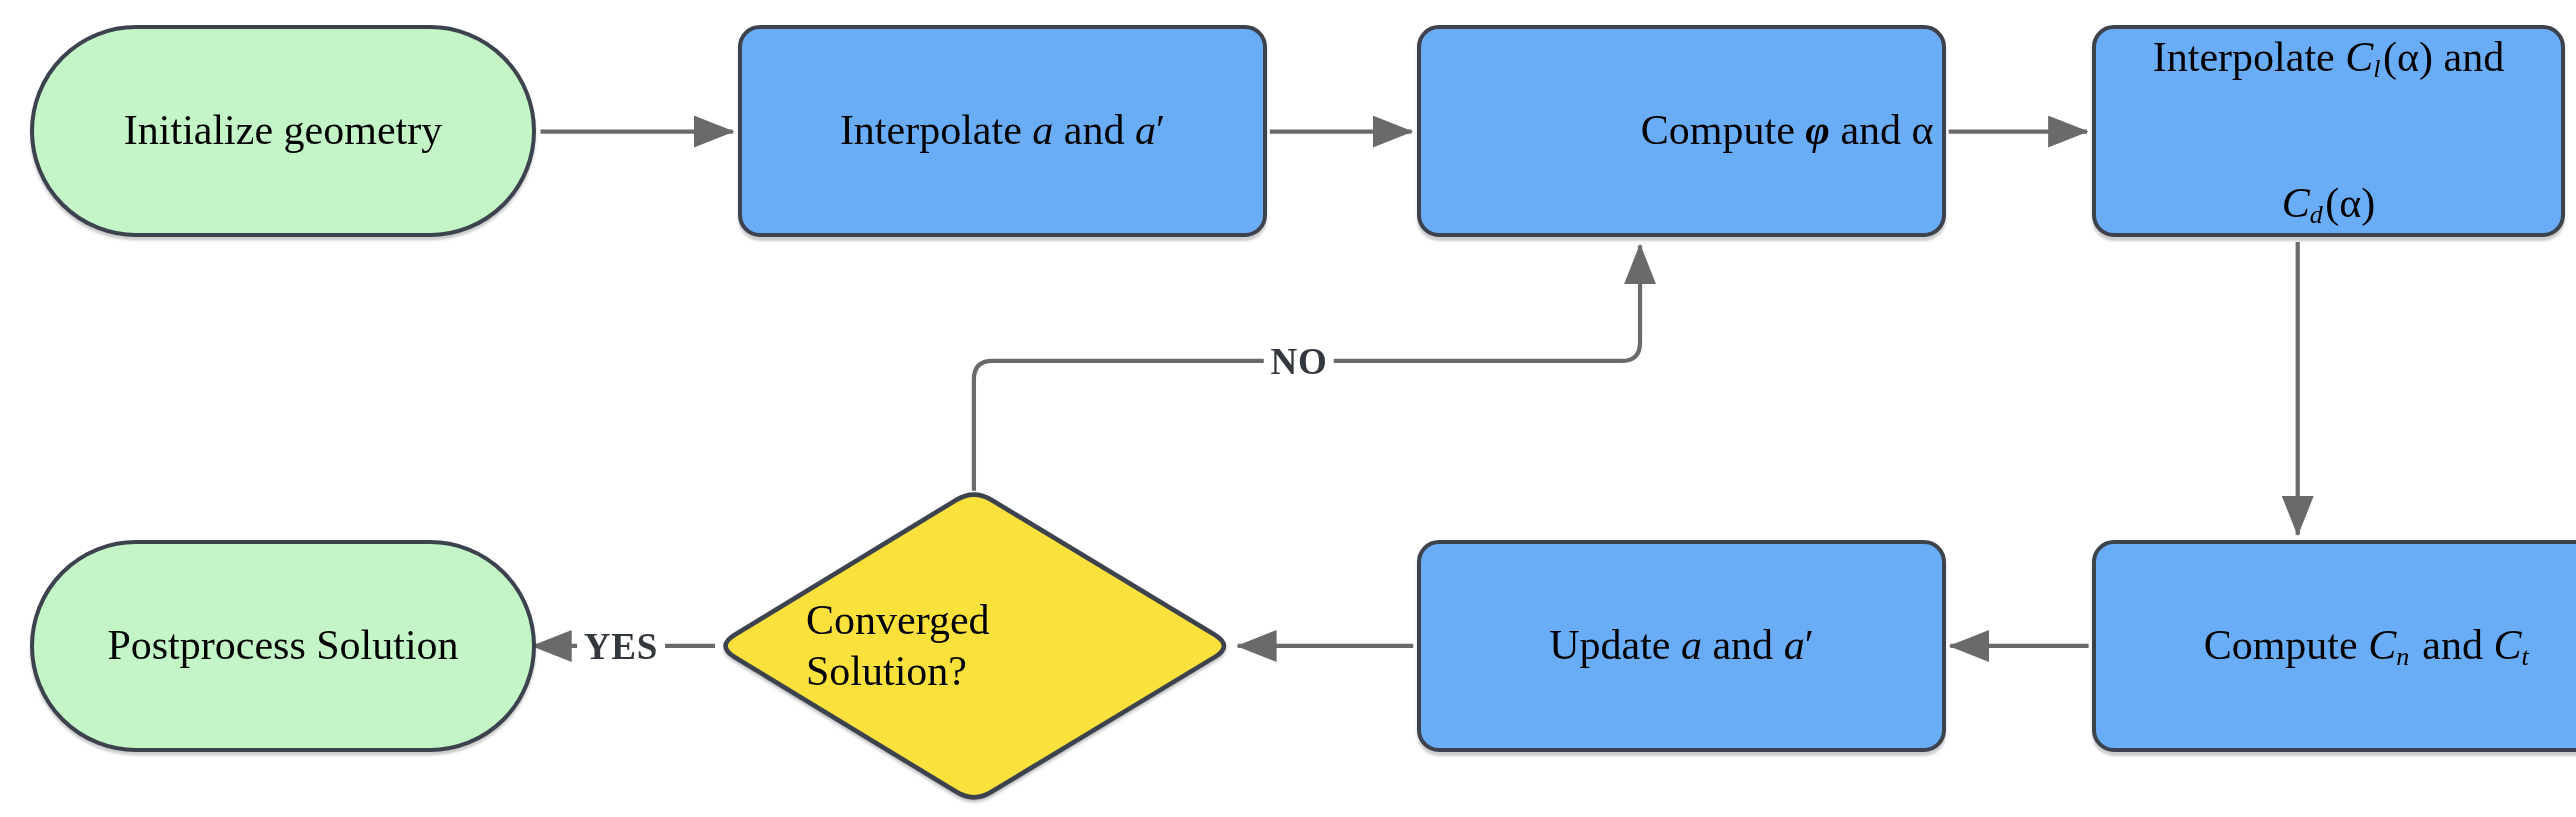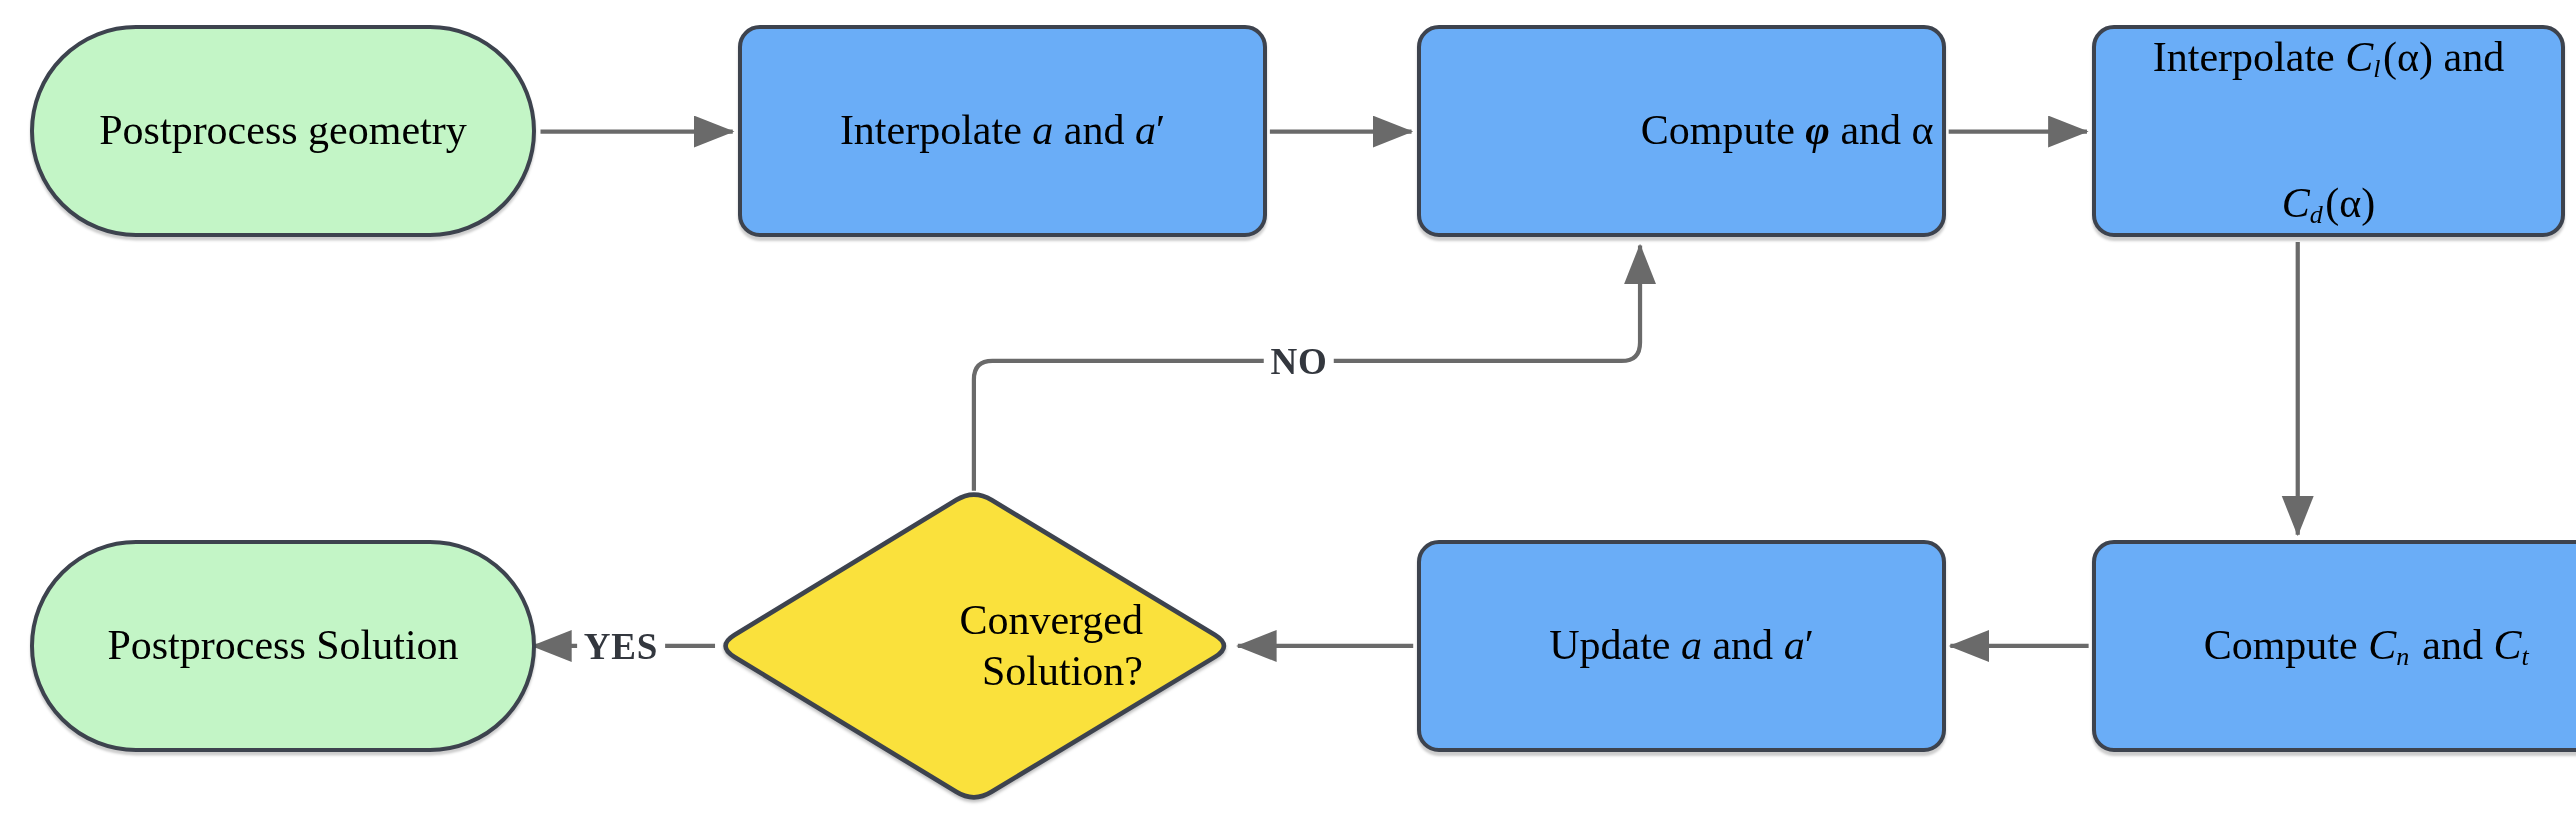--- a/index.html
+++ b/index.html
@@ -16,21 +16,21 @@
   .node {
     position:absolute; box-sizing:border-box; display:flex; flex-direction:column;
     align-items:center; justify-content:center; text-align:center;
     font-size:42px; line-height:1.22; color:var(--node-text);
     border:4.2px solid var(--border); box-shadow:0 3.4px 2.5px rgba(0,0,0,0.20);
     padding:3.4px 8.4px;
   }
   .process    { background:var(--blue);  border-radius:22px; }
   .terminator { background:var(--green); border-radius:110px; }
   .decision-label {
-    position:absolute; display:flex; flex-direction:column; align-items:flex-end;
+    position:absolute; display:flex; flex-direction:column; align-items:flex-start;
     justify-content:center; text-align:center; font-size:42px; line-height:1.22;
     color:var(--node-text);
   }
   .tline { white-space:nowrap; }
   .sg-p  { font-style:normal; }
   .sg-v  { font-style:italic; }
   .sg-vb { font-style:italic; font-weight:bold; }
   .sg-sub{ font-style:italic; font-size:0.62em; position:relative; bottom:-0.22em;
            margin-right:0.10em; }
   .edge-label {
@@ -58,21 +58,21 @@
     <path class="edge" d="M 1506,156 L 1674,156" marker-end="url(#ah)"></path>
     <path class="edge" d="M 2311,156 L 2475,156" marker-end="url(#ah)"></path>
     <path class="edge" d="M 2725,287 L 2725,634" marker-end="url(#ah)"></path>
     <path class="edge" d="M 2477,766 L 2313,766" marker-end="url(#ah)"></path>
     <path class="edge" d="M 1676,766 L 1468,766" marker-end="url(#ah)"></path>
     <path class="edge" d="M 848,766 L 632,766" marker-end="url(#ah)"></path>
     <path class="edge" d="M 1155,582 L 1155,450 Q 1155,428 1177,428 L 1923,428 Q 1945,428 1945,406 L 1945,291" marker-end="url(#ah)"></path>
   </svg>
 
   <div class="node terminator" style="left:30px; top:25px; width:506px; height:212px;">
-      <div class="tline"><span class="sg-p">Postprocess geometry</span></div>
+      <div class="tline"><span class="sg-p">Initialize geometry</span></div>
     </div>
 
   <div class="node process" style="left:738px; top:25px; width:529px; height:212px;">
       <div class="tline"><span class="sg-p">Interpolate </span><span class="sg-v">a</span><span class="sg-p"> and </span><span class="sg-v">a</span><span class="sg-p">′</span></div>
     </div>
 
   <div class="node process" style="left:1417px; top:25px; width:529px; height:212px;align-items:flex-end;">
       <div class="tline"><span class="sg-p">Compute </span><span class="sg-vb">φ</span><span class="sg-p"> and </span><span class="sg-p">α</span></div>
     </div>
 

